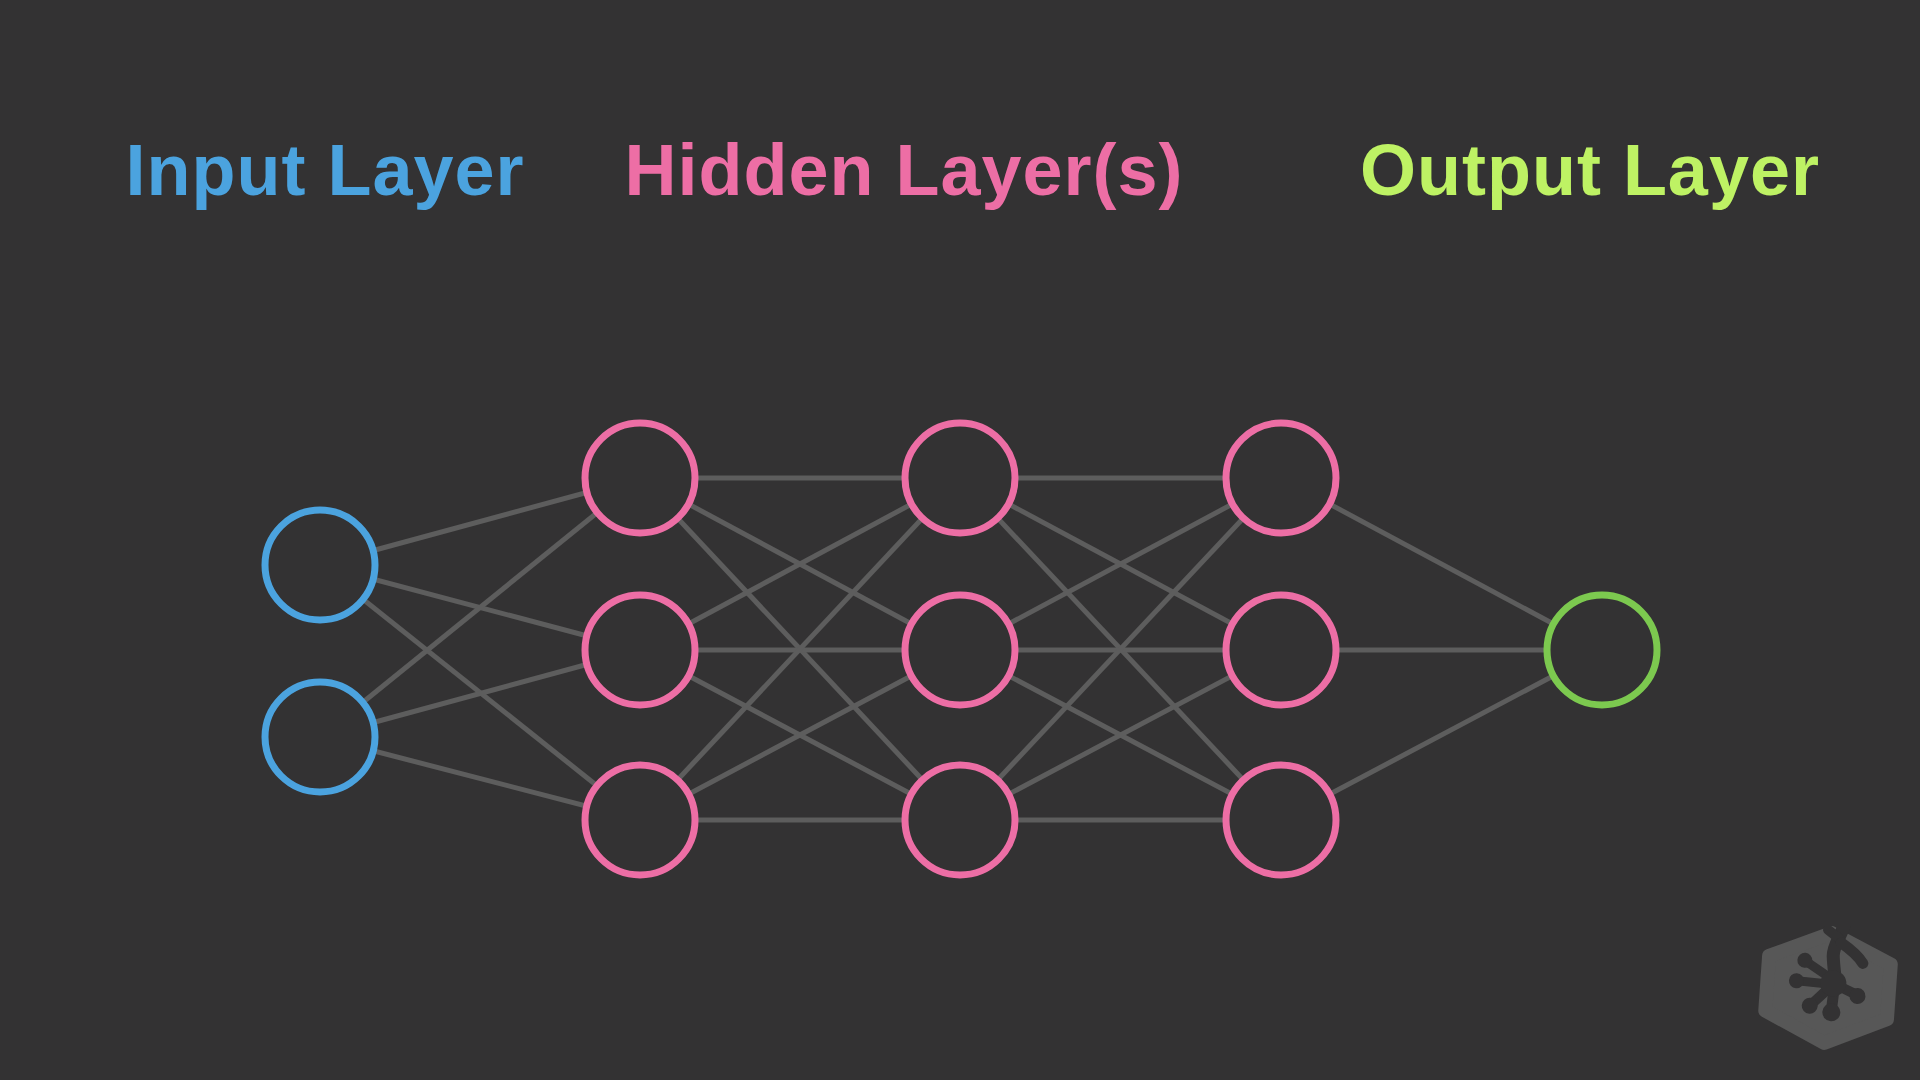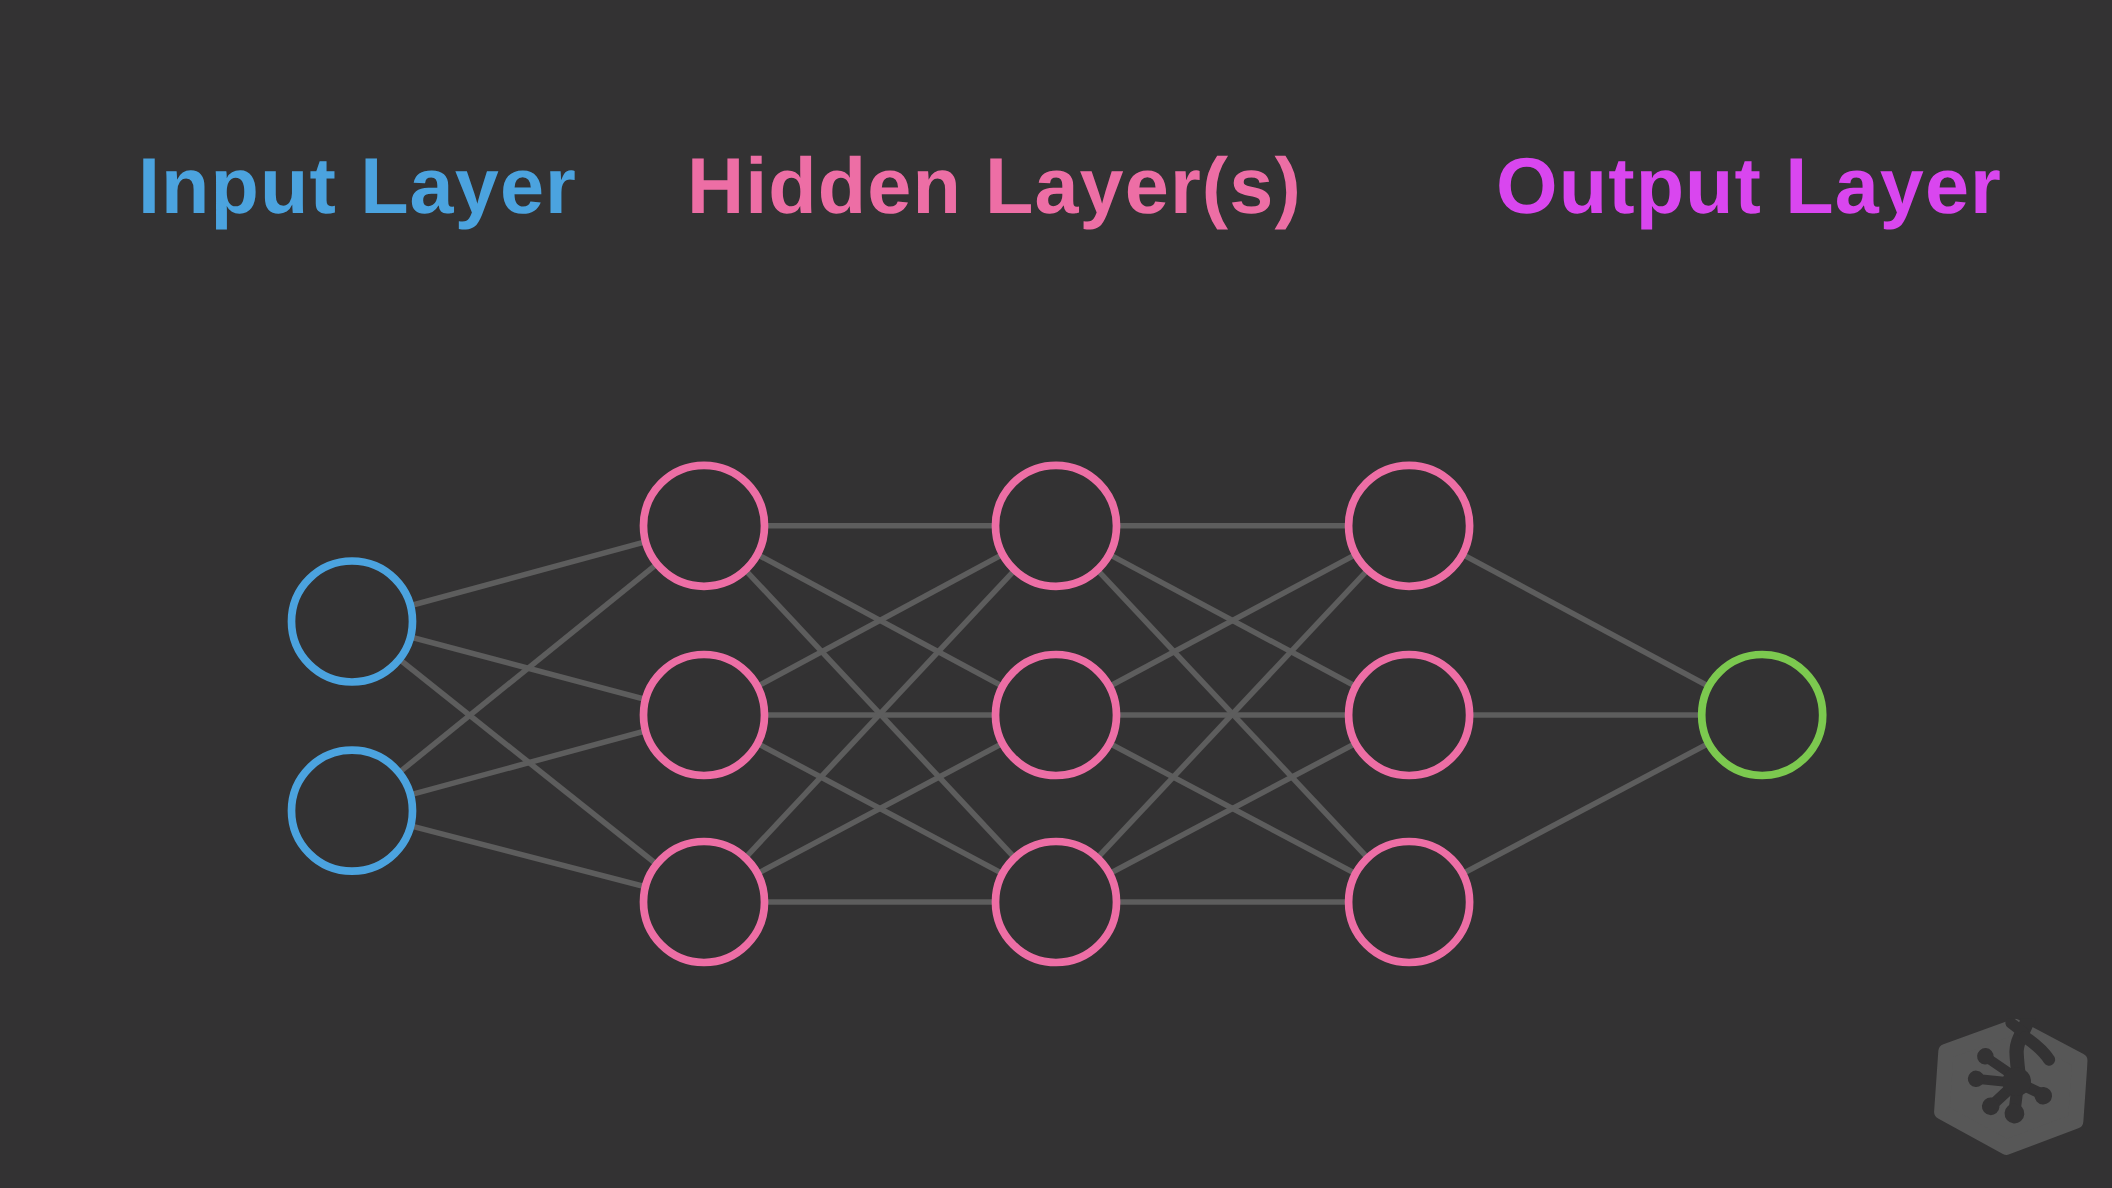--- a/index.html
+++ b/index.html
@@ -37,21 +37,21 @@
     top: 926px;
   }
 </style>
 </head>
 <body style="background: rgb(51, 50, 51);">
 
 <div class="canvas">
 
   <div class="layer-label" style="left: 325px; color: rgb(75, 163, 223);">Input Layer</div>
   <div class="layer-label" style="left: 904px; color: rgb(237, 110, 165);">Hidden Layer(s)</div>
-  <div class="layer-label" style="left: 1590px; color: #d946ef;">Output Layer</div>
+  <div class="layer-label" style="left: 1590px; color: #bef264;">Output Layer</div>
 
   <svg id="network-svg" width="1920" height="1080" viewBox="0 0 1920 1080" xmlns="http://www.w3.org/2000/svg">
       <line x1="320" y1="565" x2="640" y2="478" stroke="#5D5D5D" stroke-width="5"></line>
       <line x1="320" y1="565" x2="640" y2="650" stroke="#5D5D5D" stroke-width="5"></line>
       <line x1="320" y1="565" x2="640" y2="820" stroke="#5D5D5D" stroke-width="5"></line>
       <line x1="320" y1="737" x2="640" y2="478" stroke="#5D5D5D" stroke-width="5"></line>
       <line x1="320" y1="737" x2="640" y2="650" stroke="#5D5D5D" stroke-width="5"></line>
       <line x1="320" y1="737" x2="640" y2="820" stroke="#5D5D5D" stroke-width="5"></line>
       <line x1="640" y1="478" x2="960" y2="478" stroke="#5D5D5D" stroke-width="5"></line>
       <line x1="640" y1="478" x2="960" y2="650" stroke="#5D5D5D" stroke-width="5"></line>

